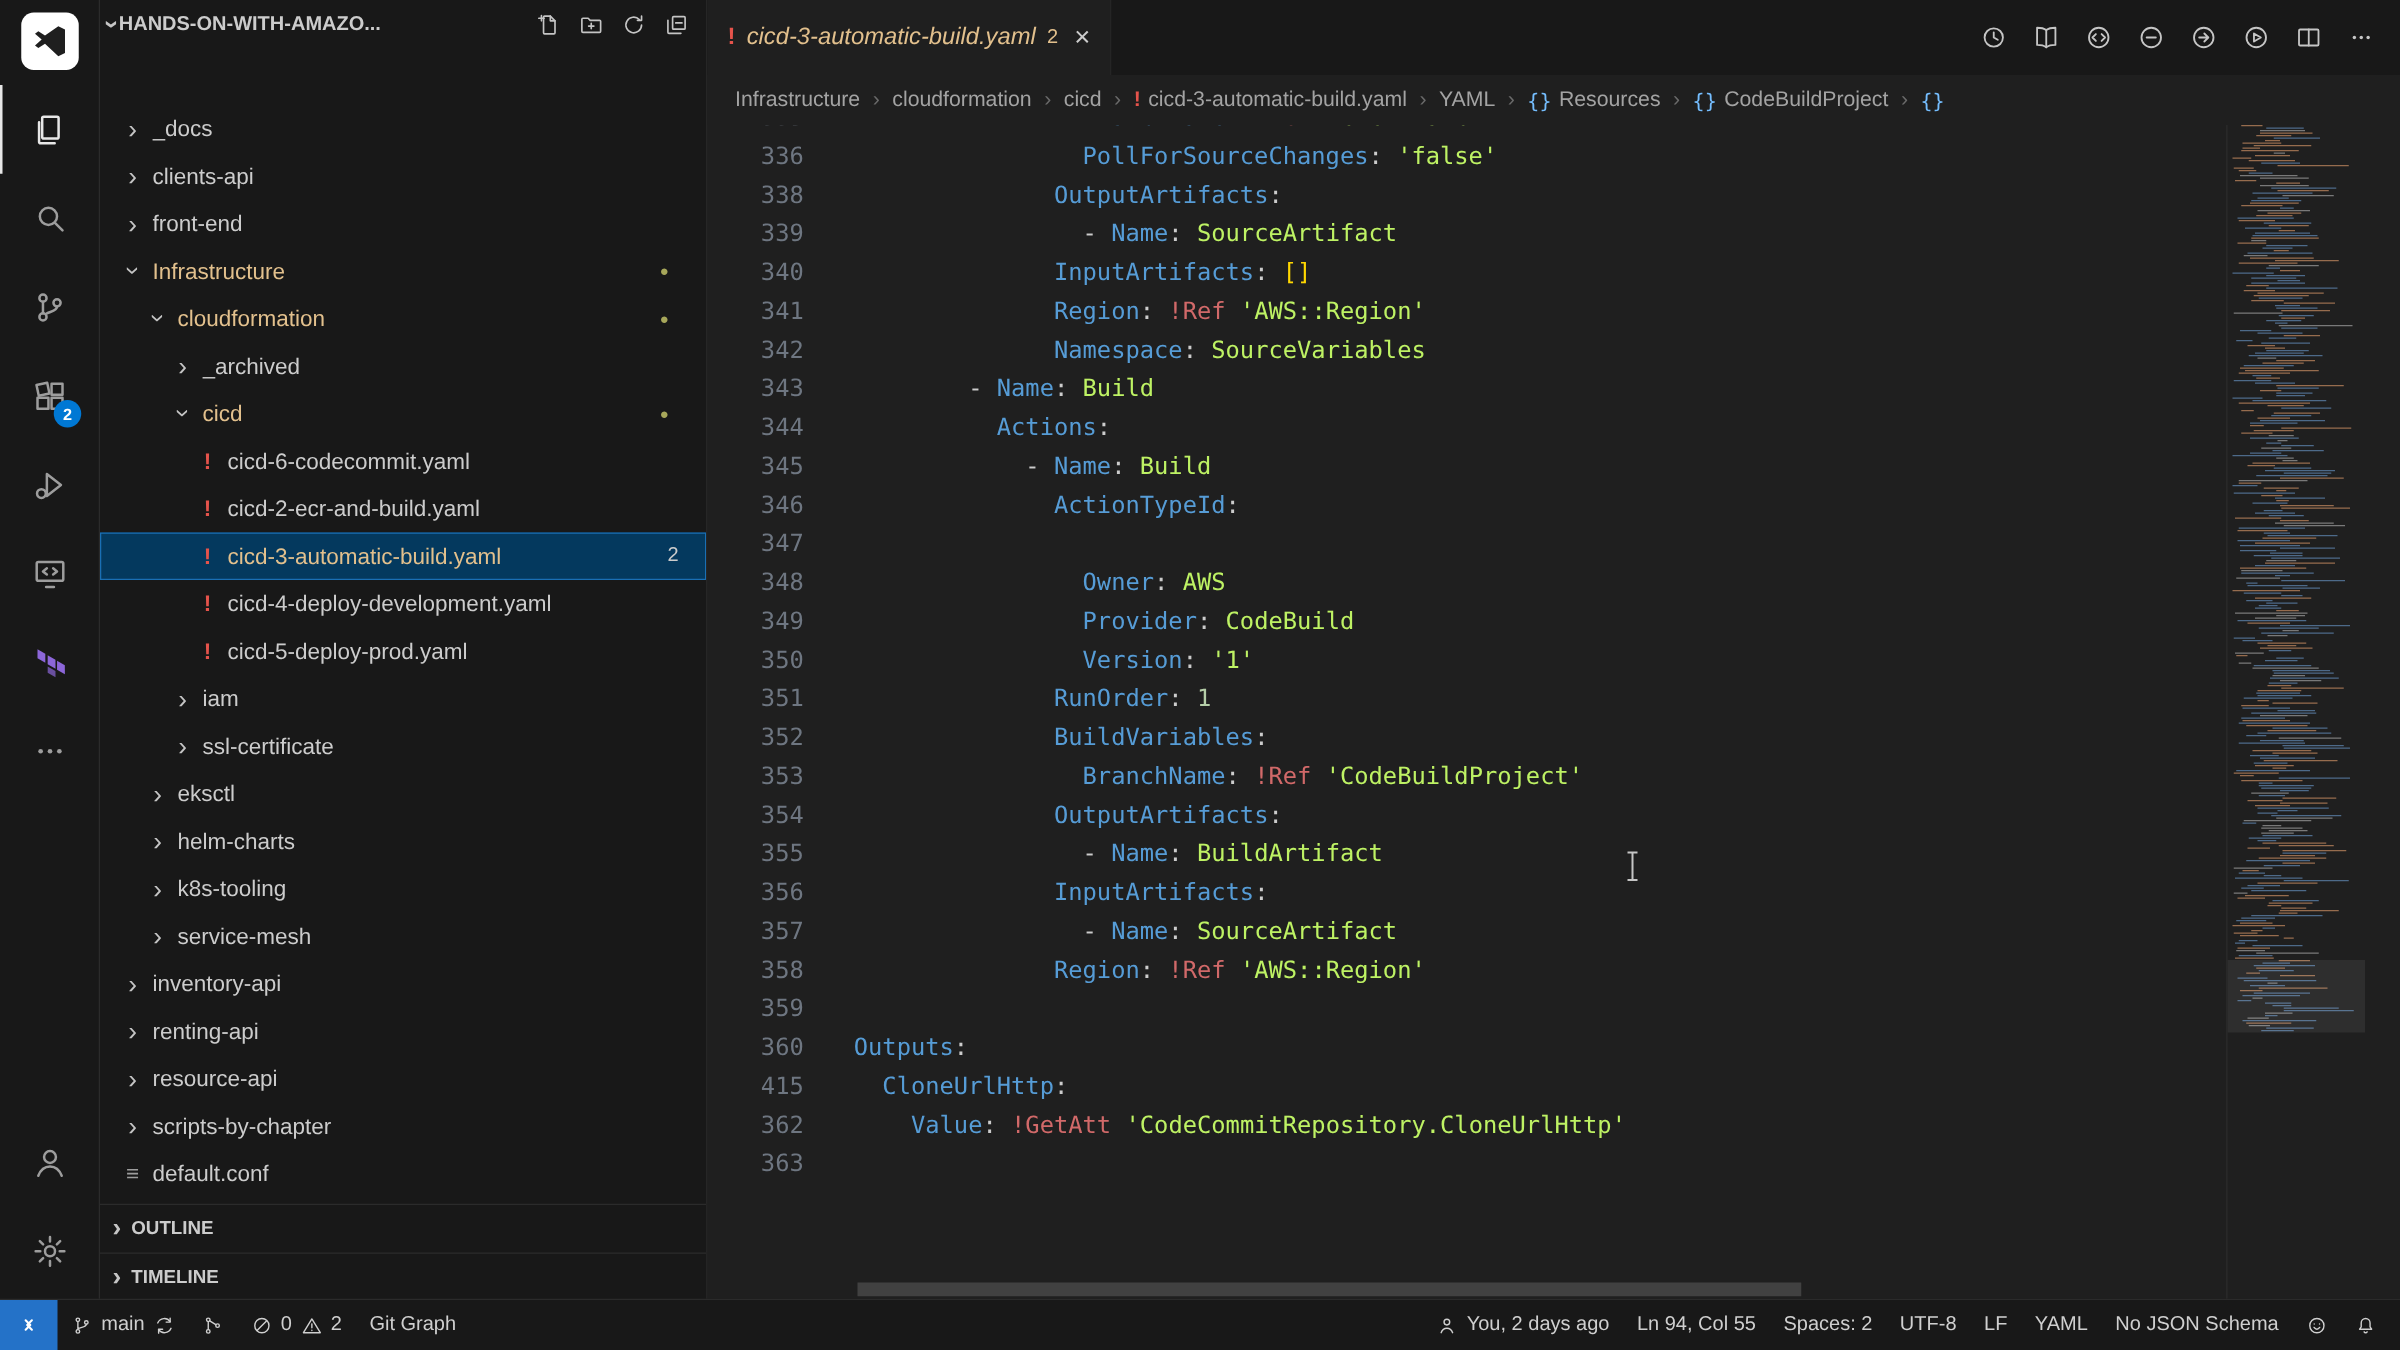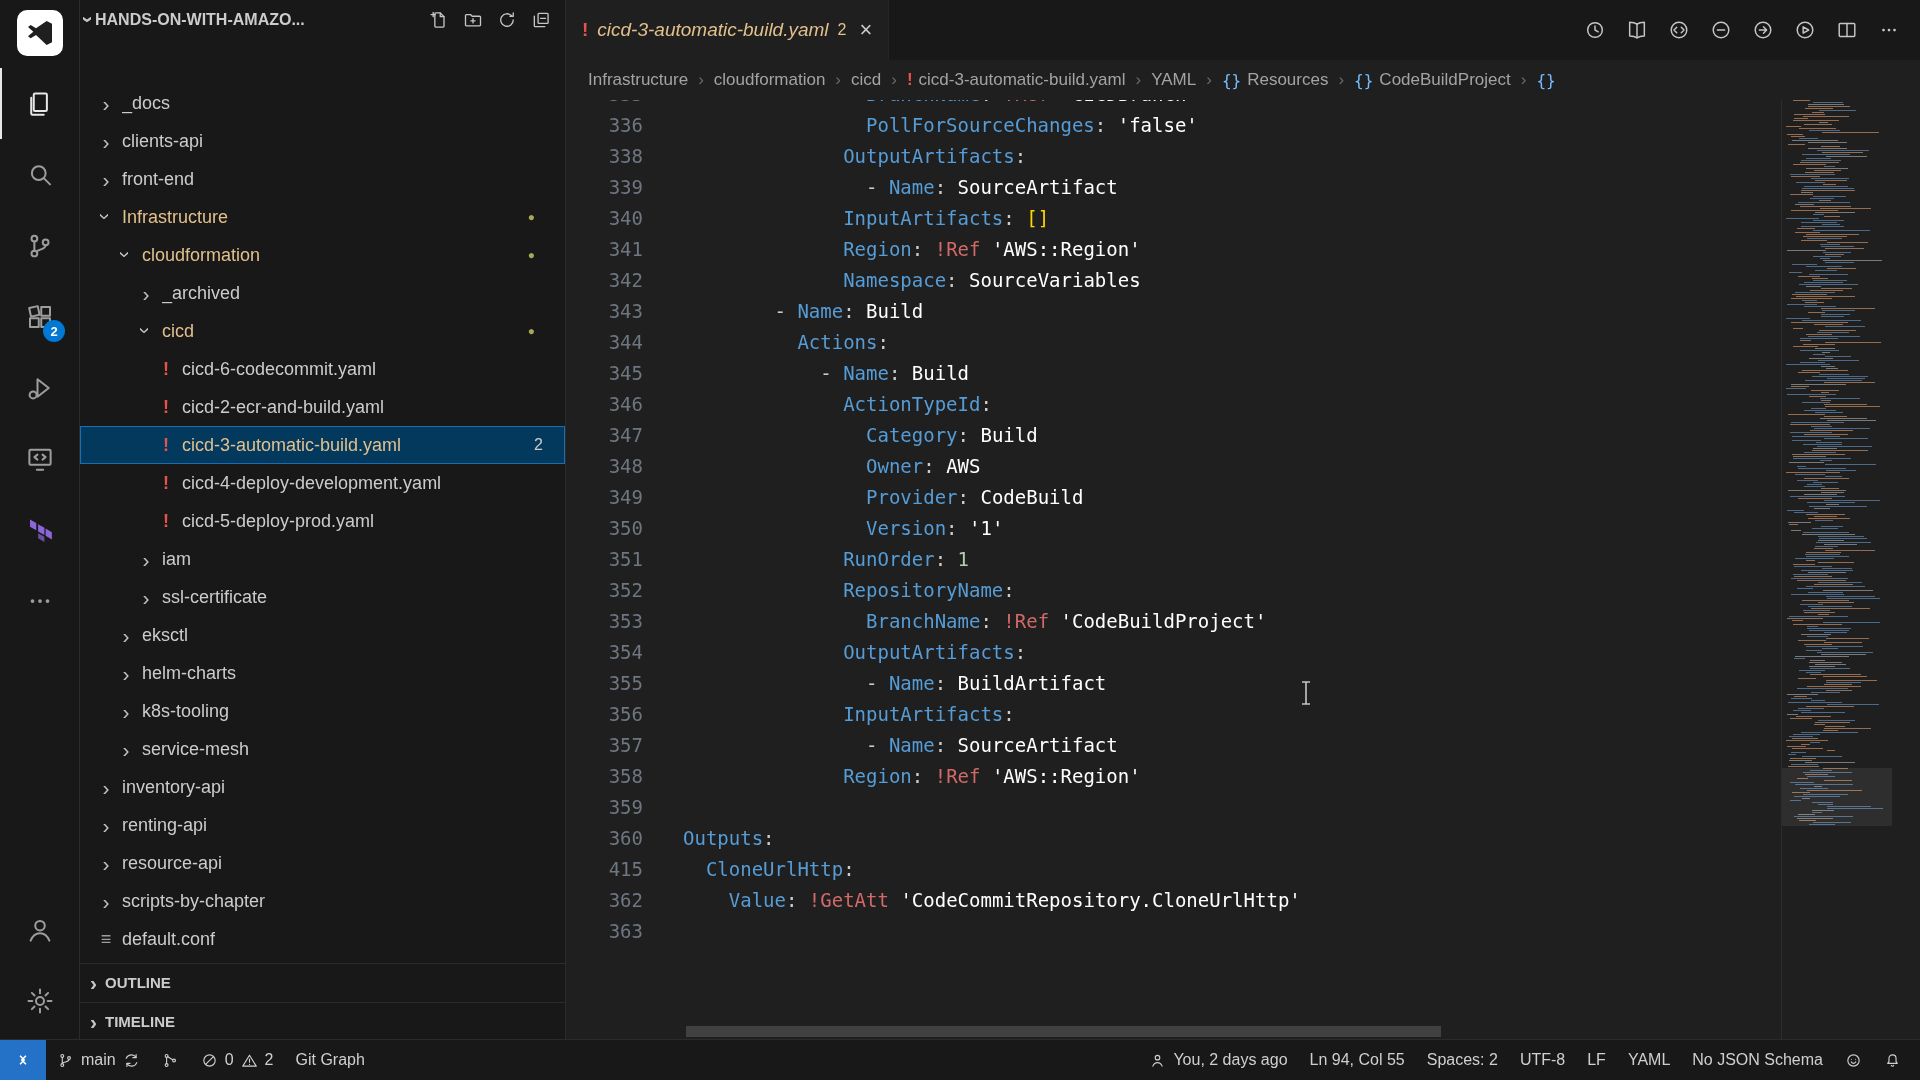--- a/index.html
+++ b/index.html
@@ -56,21 +56,21 @@
   .bc-item{display:flex;align-items:center;gap:6px;cursor:pointer;}
   .bc-sep{color:#6a6a6a;}
   .bc-item .yicon{font-size:17px;}
   .sym{color:#75beff;font-family:"DejaVu Sans Mono",monospace;font-size:16px;}
 
   .editor{position:absolute;left:0;right:138px;top:100px;bottom:0;overflow:hidden;}
   .code-inner{transform:translateY(-21px);}
   .cl{display:flex;height:31px;line-height:31px;font-family:"DejaVu Sans Mono",monospace;font-size:19px;}
   .ln{width:77px;flex:none;text-align:right;color:#6e7681;}
   .lt{margin-left:40px;white-space:pre;}
-  .tok-p{color:#cccccc;} .tok-k{color:#569cd6;} .tok-s{color:#ffffff;}
+  .tok-p{color:#cccccc;} .tok-k{color:#569cd6;} .tok-s{color:#bef264;}
   .tok-t{color:#d16969;} .tok-n{color:#b5cea8;} .tok-b{color:#ffd700;}
 
   .minimap{position:absolute;right:28px;width:110px;top:100px;bottom:0;border-left:1px solid rgba(255,255,255,0.06);overflow:hidden;}
   .mm-row{height:1px;margin-bottom:1px;opacity:.85;}
   .mm-slider{position:absolute;left:0;right:0;top:668px;height:58px;background:rgba(255,255,255,0.07);}
   .hscroll{position:absolute;left:120px;width:755px;bottom:3px;height:11px;background:rgba(121,121,121,0.38);}
 
   .ibeam{position:absolute;left:732px;top:680px;color:#d8d8d8;opacity:.9;}
 
   
@@ -500,41 +500,40 @@
           <div class="cl">
             <span class="ln">345</span>
             <span class="lt"><span class="tok-p">            - </span><span class="tok-k">Name</span><span class="tok-p">: </span><span class="tok-s">Build</span></span>
           </div>
           <div class="cl">
             <span class="ln">346</span>
             <span class="lt"><span class="tok-p">              </span><span class="tok-k">ActionTypeId</span><span class="tok-p">:</span></span>
           </div>
           <div class="cl">
             <span class="ln">347</span>
-            <span class="lt"><span class="tok-p">                </span><span class="tok-k">Category</span><span class="tok-p">: </span><span class="tok-s">Build</span></span>
           </div>
           <div class="cl">
             <span class="ln">348</span>
             <span class="lt"><span class="tok-p">                </span><span class="tok-k">Owner</span><span class="tok-p">: </span><span class="tok-s">AWS</span></span>
           </div>
           <div class="cl">
             <span class="ln">349</span>
             <span class="lt"><span class="tok-p">                </span><span class="tok-k">Provider</span><span class="tok-p">: </span><span class="tok-s">CodeBuild</span></span>
           </div>
           <div class="cl">
             <span class="ln">350</span>
             <span class="lt"><span class="tok-p">                </span><span class="tok-k">Version</span><span class="tok-p">: </span><span class="tok-s">'1'</span></span>
           </div>
           <div class="cl">
             <span class="ln">351</span>
             <span class="lt"><span class="tok-p">              </span><span class="tok-k">RunOrder</span><span class="tok-p">: </span><span class="tok-n">1</span></span>
           </div>
           <div class="cl">
             <span class="ln">352</span>
-            <span class="lt"><span class="tok-p">              </span><span class="tok-k">RepositoryName</span><span class="tok-p">:</span></span>
+            <span class="lt"><span class="tok-p">              </span><span class="tok-k">BuildVariables</span><span class="tok-p">:</span></span>
           </div>
           <div class="cl">
             <span class="ln">353</span>
             <span class="lt"><span class="tok-p">                </span><span class="tok-k">BranchName</span><span class="tok-p">: </span><span class="tok-t">!Ref</span><span class="tok-p"> </span><span class="tok-s">'CodeBuildProject'</span></span>
           </div>
           <div class="cl">
             <span class="ln">354</span>
             <span class="lt"><span class="tok-p">              </span><span class="tok-k">OutputArtifacts</span><span class="tok-p">:</span></span>
           </div>
           <div class="cl">

